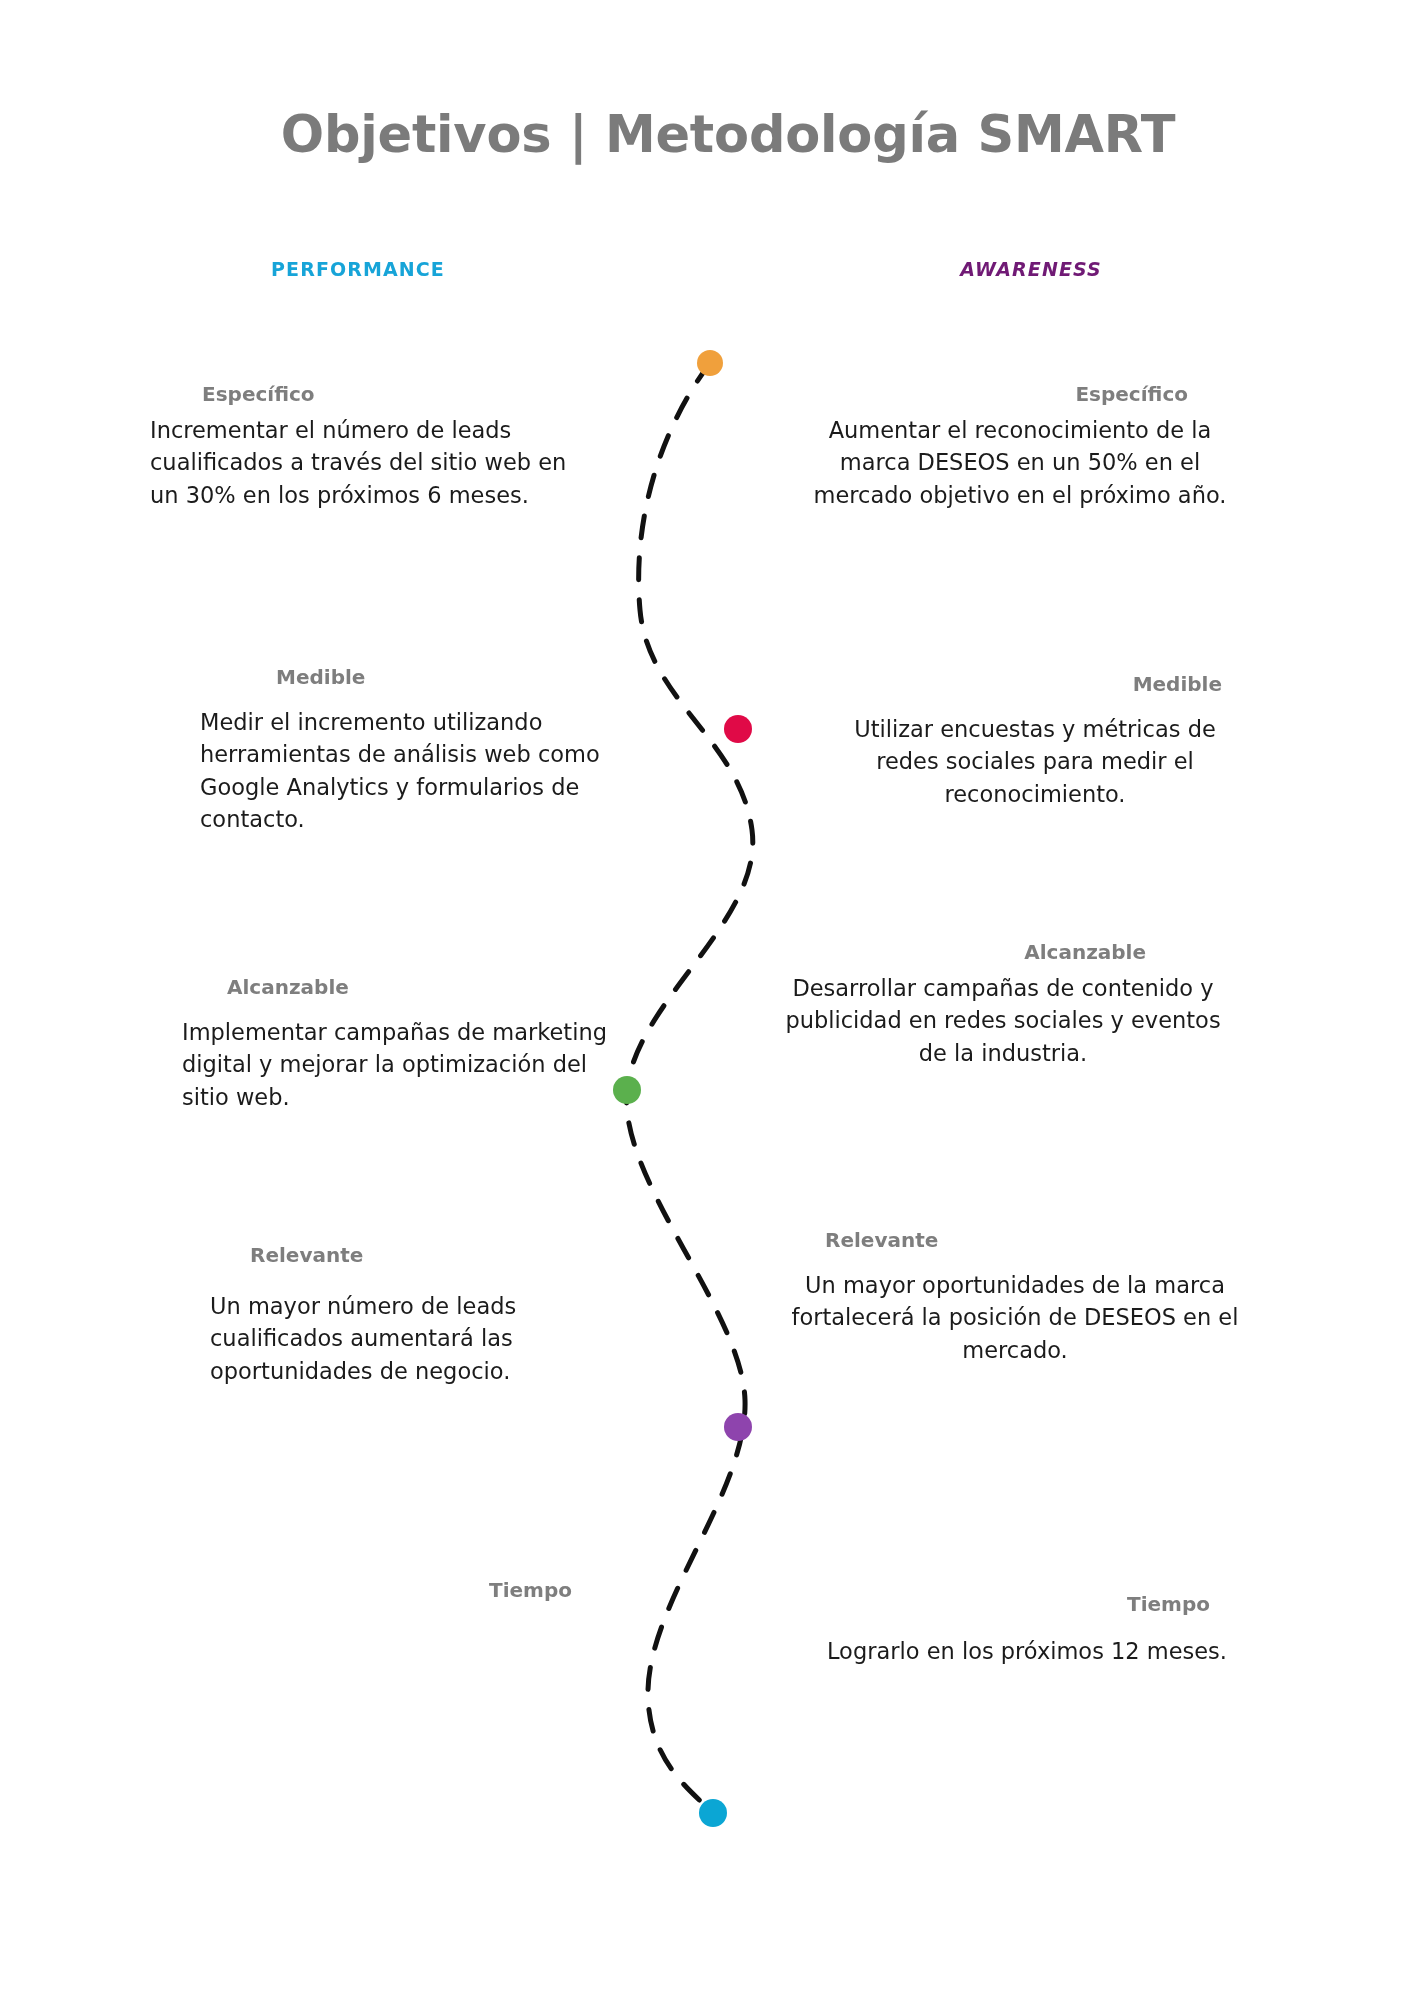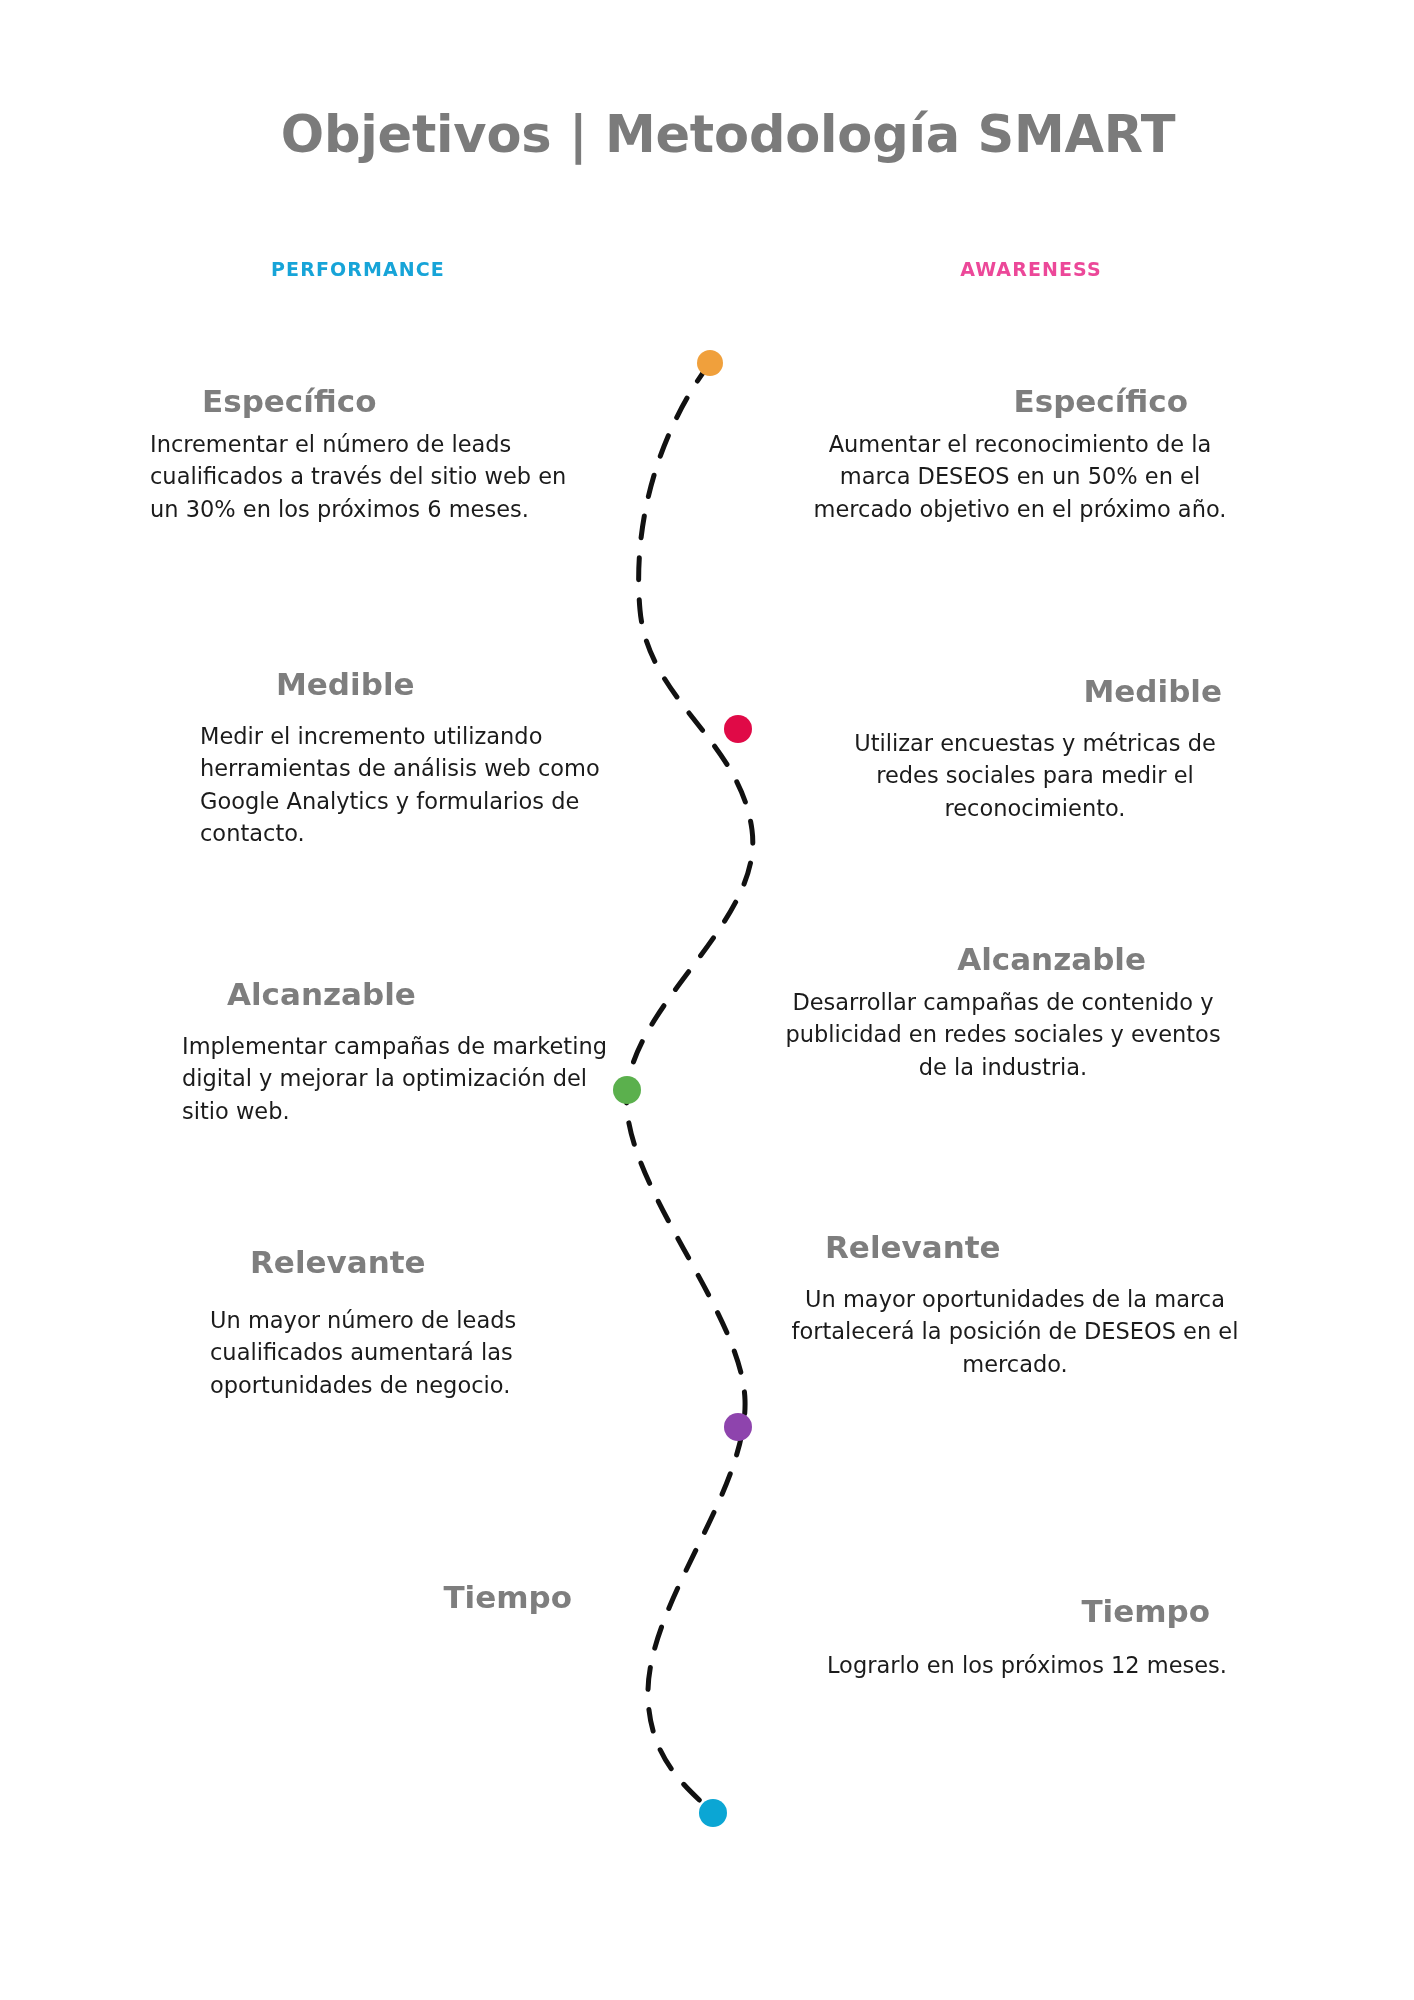--- a/index.html
+++ b/index.html
@@ -67,21 +67,21 @@
     width: 1414px;
     height: 2000px;
     pointer-events: none;
   }
 
   
   .block {
     position: absolute;
   }
   .block .heading {
-    font-size: 31px;
+    font-size: 20px;
     font-weight: bold;
     color: #7e7e7e;
     margin: 0 0 7px 0;
     line-height: 1.25;
   }
   .block .body {
     font-size: 22.5px;
     color: #1b1b1b;
     line-height: 1.44;
     margin: 0;
@@ -128,21 +128,21 @@
   .b-r4 .heading { padding-right: 32px; margin-bottom: 18px; }
 </style>
 </head>
 <body>
 
 <div id="page">
 
   <div class="title" style="color: rgb(123, 123, 123);">Objetivos |  Metodología SMART</div>
 
   <div class="col-header performance" style="color: rgb(23, 164, 216);">PERFORMANCE</div>
-  <div class="col-header awareness" style="color: #ec4899;">AWARENESS</div>
+  <div class="col-header awareness" style="color: #701a75; font-style: italic;">AWARENESS</div>
 
   <svg class="timeline-svg" viewBox="0 0 1414 2000">
     <path d="M 710 363
              C 660 430, 632 520, 640 610
              C 648 700, 740 740, 752 830
              C 764 920, 636 1000, 627 1090
              C 618 1180, 742 1310, 745 1400
              C 748 1490, 650 1600, 648 1690
              C 647 1760, 690 1790, 713 1813" fill="none" stroke="#111111" stroke-width="5" stroke-dasharray="22 20" stroke-linecap="round"></path>
     <g id="dots-group">

